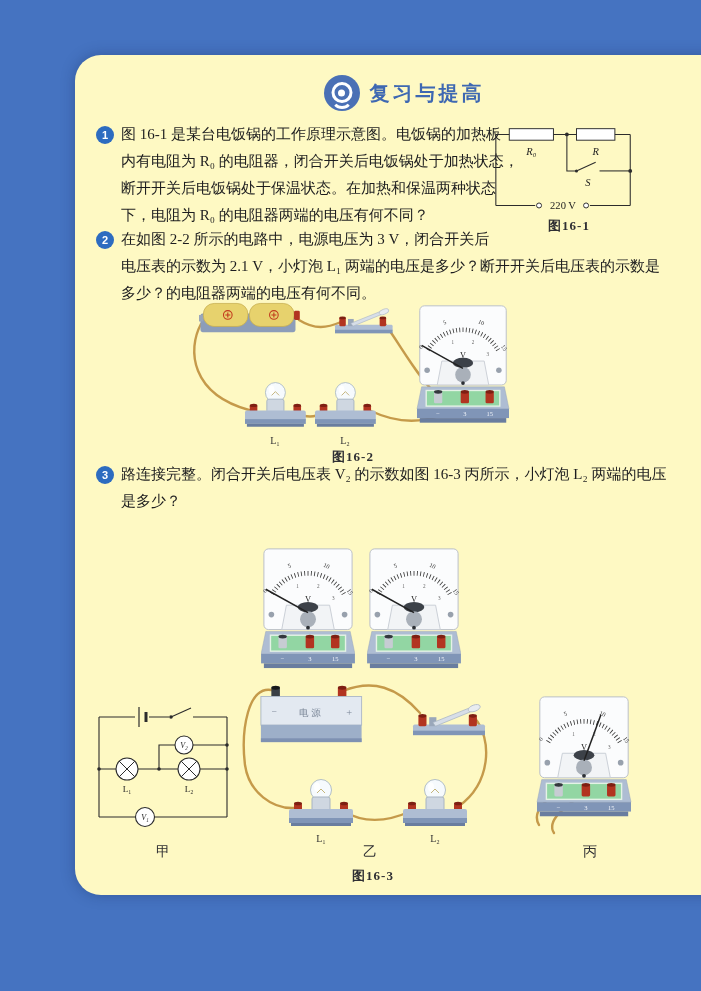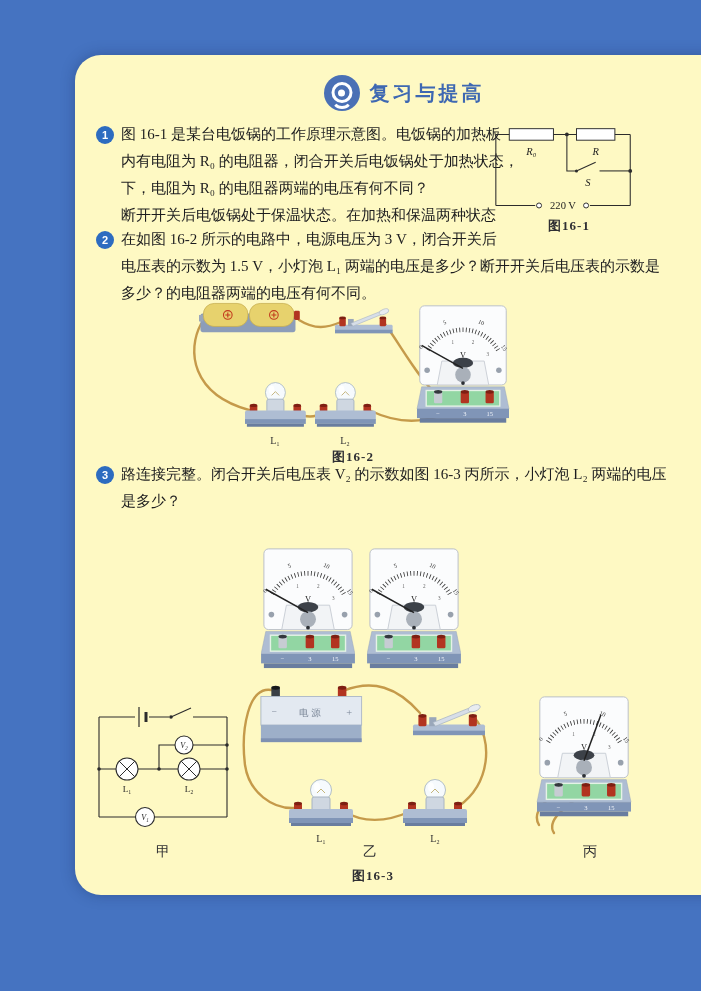--- a/index.html
+++ b/index.html
@@ -116,22 +116,22 @@
       </div>
       <div class="logo-smile"></div>
     </div>
     <div class="title">复习与提高</div>
   </div>
 
   <div class="badge" style="left:21px;top:71px">1</div>
   <div class="qtext" style="left:46px;top:66px;width:380px">
     <div class="ln">图 16-1 是某台电饭锅的工作原理示意图。电饭锅的加热板</div>
     <div class="ln">内有电阻为 R₀ 的电阻器，闭合开关后电饭锅处于加热状态，</div>
+    <div class="ln">断开开关后电饭锅处于保温状态。在加热和保温两种状态</div>
     <div class="ln">下，电阻为 R₀ 的电阻器两端的电压有何不同？</div>
-    <div class="ln">断开开关后电饭锅处于保温状态。在加热和保温两种状态</div>
   </div>
 
   <div class="figbox" style="left:408px;top:66px;width:172px">
     <svg width="162" height="96" viewBox="0 0 162 100">
       <g stroke="#2c2c2c" stroke-width="1.1" fill="none">
         <path d="M10 14 H150 M10 14 V88 M150 14 V88"></path>
         <path d="M10 88 H51 M108 88 H150"></path>
         <path d="M84 14 V52 H94"></path>
         <path d="M94 52 L114 43"></path>
         <path d="M118 52 H150"></path>
@@ -146,22 +146,22 @@
       <text x="47" y="35" font-size="11" font-style="italic" text-anchor="middle" fill="#222">R₀</text>
       <text x="114" y="35" font-size="11" font-style="italic" text-anchor="middle" fill="#222">R</text>
       <text x="106" y="68" font-size="11" font-style="italic" text-anchor="middle" fill="#222">S</text>
       <text x="80" y="92" font-size="11" text-anchor="middle" fill="#222">220 V</text>
     </svg>
     <div class="cap">图16-1</div>
   </div>
 
   <div class="badge" style="left:21px;top:176px">2</div>
   <div class="qtext" style="left:46px;top:171px;width:525px">
-    <div class="ln">在如图 16-2 所示的电路中，电源电压为 3 V，闭合开关后</div>
-    <div class="ln">电压表的示数为 1.5 V，小灯泡 L₁ 两端的电压是多少？断开开关后电压表的示数是</div>
+    <div class="ln">在如图 2-2 所示的电路中，电源电压为 3 V，闭合开关后</div>
+    <div class="ln">电压表的示数为 2.1 V，小灯泡 L₁ 两端的电压是多少？断开开关后电压表的示数是</div>
     <div class="ln">多少？的电阻器两端的电压有何不同。</div>
   </div>
 
   <div class="figbox" style="left:112px;top:243px;width:332px">
     <svg width="332" height="150" viewBox="0 0 332 150">
       <g fill="none" stroke="#c59a4a" stroke-width="2.4" stroke-linecap="round">
         <path d="M14 26 C 0 52, 4 96, 62 112"></path>
         <path d="M112 22 C 128 32, 140 30, 154 24"></path>
         <path d="M198 26 C 214 48, 230 78, 249 96"></path>
         <path d="M110 114 C 118 120, 128 120, 136 114"></path>

